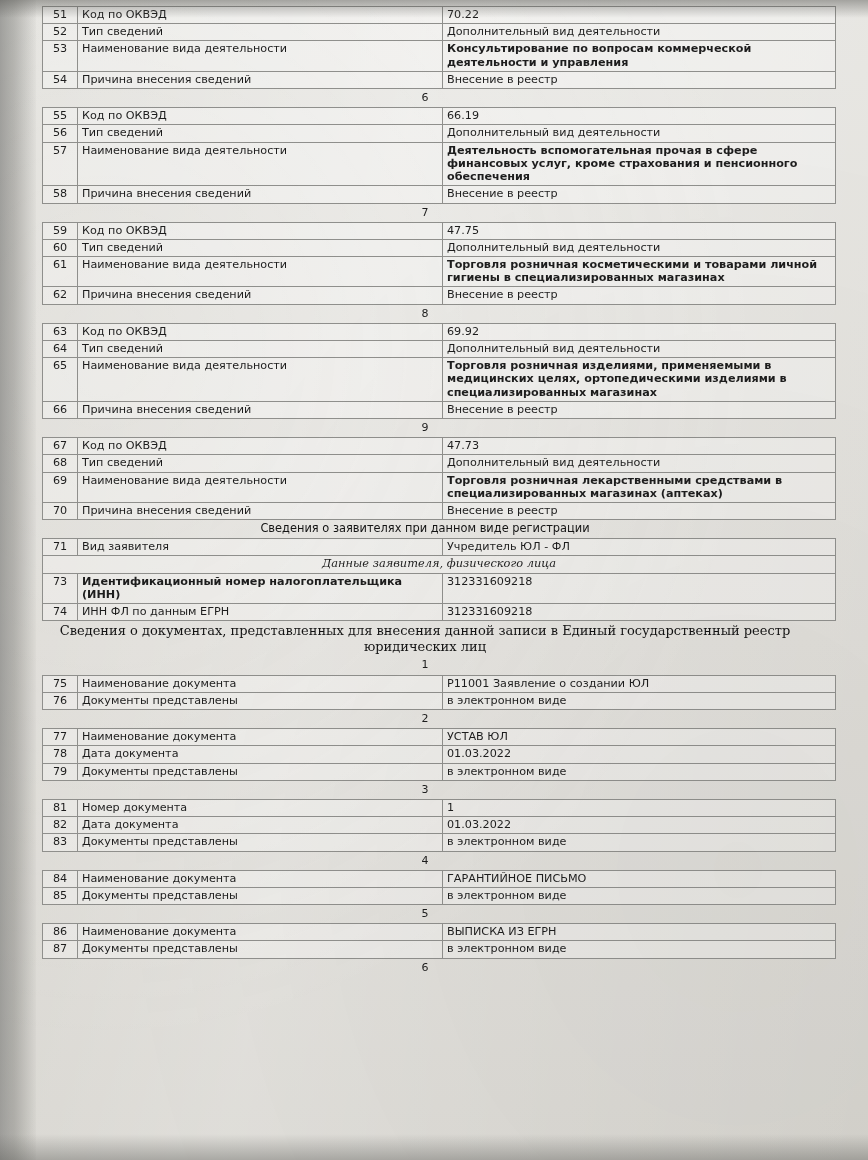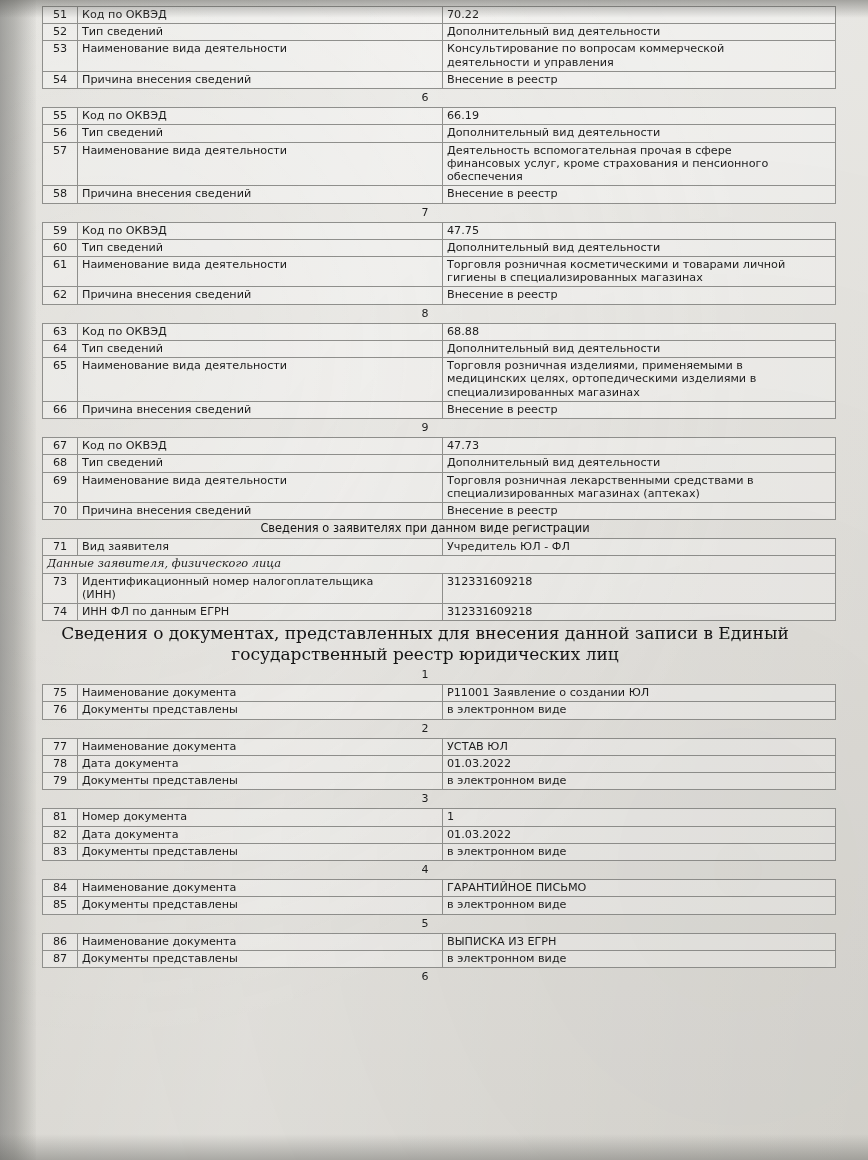--- a/index.html
+++ b/index.html
@@ -88,29 +88,31 @@
   .section-title {
     text-align: center;
     font-size: 11.4px;
     font-weight: normal;
     color: #141414;
     padding: 2px 0 2px 0;
     line-height: 1.2;
   }
   .section-title.serif {
     font-family: "DejaVu Serif", serif;
-    font-size: 17px;
+    font-size: 13px;
   }
   .subhdr {
+    text-align: center;
     font-style: italic;
     font-family: "DejaVu Serif", serif;
     font-size: 11.4px;
   }
   .multiline {
     white-space: pre-line;
+    font-weight: bold;
   }
   
   .noise {
     position: absolute;
     inset: 0;
     pointer-events: none;
     background:
       radial-gradient(ellipse at 12% 30%, rgba(255,255,255,0.18), rgba(255,255,255,0) 60%),
       radial-gradient(ellipse at 85% 75%, rgba(0,0,0,0.05), rgba(0,0,0,0) 60%);
     mix-blend-mode: multiply;
@@ -212,21 +214,21 @@
       </tr>
     </tbody>
       </table>
     <div class="sep">8</div>
 
     <table class="block">
       <tbody>
           <tr>
         <td class="num">63</td>
         <td class="lbl">Код по ОКВЭД</td>
-        <td class="val">68.88</td>
+        <td class="val">69.92</td>
       </tr>
       <tr>
         <td class="num">64</td>
         <td class="lbl">Тип сведений</td>
         <td class="val">Дополнительный вид деятельности</td>
       </tr>
       <tr>
         <td class="num">65</td>
         <td class="lbl">Наименование вида деятельности</td>
         <td class="val multiline">Торговля розничная изделиями, применяемыми в

